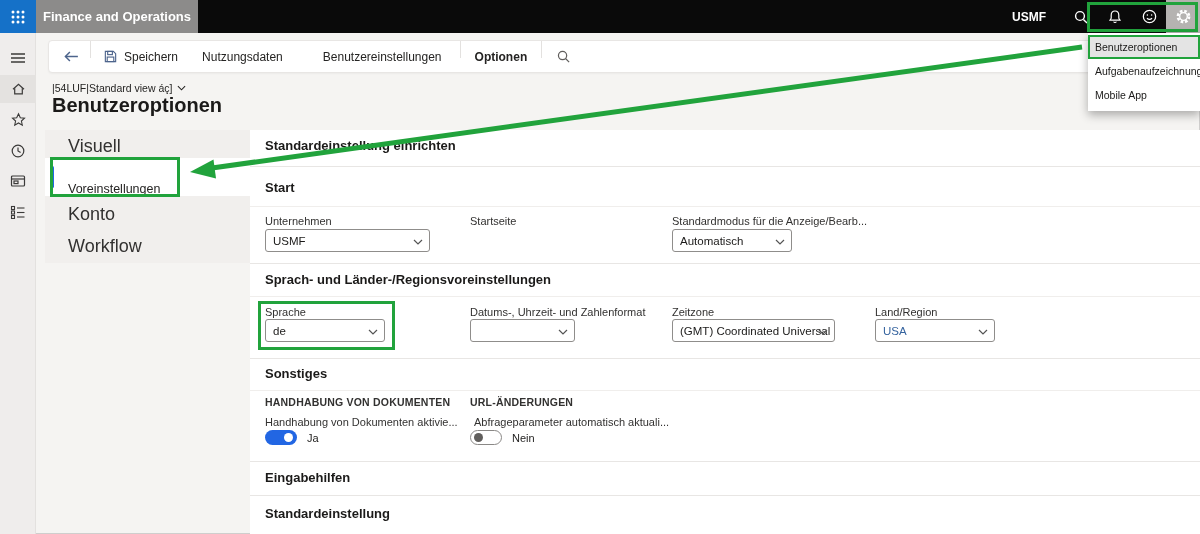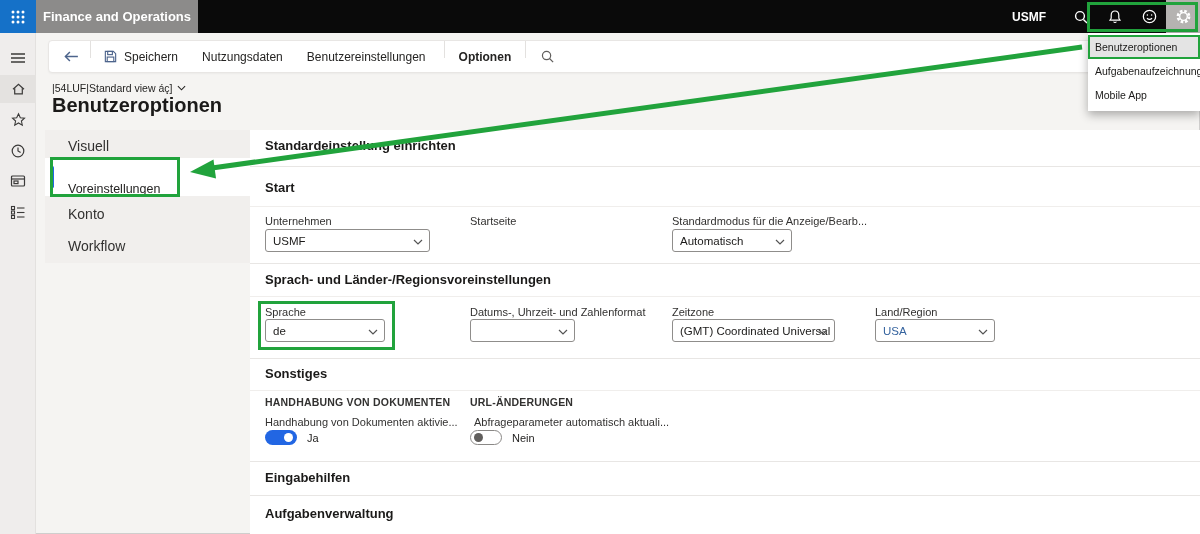--- a/index.html
+++ b/index.html
@@ -39,21 +39,21 @@
   .cmd-div{width:1px;height:17px;background:#e3e1df;}
   .bold{font-weight:700;}
 
   
   .caption{position:absolute;left:52px;top:82px;font-size:10.5px;color:#252423;display:flex;
            align-items:center;gap:5px;cursor:pointer;z-index:4;}
   .h1{position:absolute;left:52px;top:94px;font-size:20px;font-weight:700;color:#1b1a19;z-index:4;}
 
   
   .leftnav{position:absolute;left:45px;top:130px;width:205px;height:133px;background:#f1efed;z-index:4;}
-  .nav-item{position:absolute;left:0;width:205px;height:24px;font-size:14px;color:#323130;
+  .nav-item{position:absolute;left:0;width:205px;height:24px;font-size:18px;color:#323130;
             padding-left:23px;display:flex;align-items:center;cursor:pointer;}
   .nav-sel{position:absolute;left:0;top:28px;width:205px;height:38px;background:#fff;
            display:flex;align-items:flex-end;padding-left:23px;font-size:12.5px;color:#252423;cursor:pointer;}
   .selbar{position:absolute;left:6px;top:8px;width:3px;height:22px;background:#2266e3;border-radius:2px;}
 
   
   .panel{position:absolute;left:250px;top:130px;width:950px;height:404px;background:#fff;z-index:3;}
   .sec-title{position:absolute;left:15px;font-size:13px;font-weight:700;color:#1b1a19;cursor:pointer;white-space:nowrap;}
   .hr{position:absolute;left:0;width:950px;border-top:1px solid #e8e6e4;}
   .hr.faint{border-top:1px solid #f0eeec;}
@@ -190,21 +190,21 @@
     <div class="cmd-div"></div>
     <div class="cmd-btn" style="margin-left:12px">
       <svg width="15" height="15" viewBox="0 0 16 16" fill="none" stroke="#4d648c" stroke-width="1.2">
         <path d="M2.5 2.5 H11 L13.5 5 V13.5 H2.5 Z"></path>
           <rect x="5" y="2.6" width="5" height="3.4"></rect>
           <rect x="4.5" y="8.6" width="7" height="4.8"></rect>
       </svg>
       <span>Speichern</span>
     </div>
     <div class="cmd-btn" style="margin-left:24px">Nutzungsdaten</div>
-    <div class="cmd-btn" style="margin-left:24px">Benutzereinstellungen</div>
+    <div class="cmd-btn" style="margin-left:40px">Benutzereinstellungen</div>
     <div class="cmd-div" style="margin-left:18px"></div>
     <div class="cmd-btn bold" style="margin:0 14px">Optionen</div>
     <div class="cmd-div"></div>
     <div class="cmd-btn" style="margin-left:14px">
       <svg width="15" height="15" viewBox="0 0 16 16" fill="none" stroke="#605e5c" stroke-width="1.3">
         <circle cx="7" cy="7" r="4.4"></circle>
           <line x1="10.4" y1="10.4" x2="14" y2="14"></line>
       </svg>
     </div>
   </div>
@@ -301,21 +301,21 @@
     <div class="togglerow" style="left:220px;top:300px">
       <div class="toggle off">
           <span class="knob"></span>
         </div>
       <span class="tglbl">Nein</span>
     </div>
 
     <div class="hr" style="top:331px"></div>
     <div class="sec-title" style="top:340px">Eingabehilfen</div>
     <div class="hr" style="top:365px"></div>
-    <div class="sec-title" style="top:376px">Aufgabenverwaltung</div>
+    <div class="sec-title" style="top:376px">Standardeinstellung</div>
   </main>
 
   <div class="anno" style="left:1087px;top:2px;width:111px;height:30px"></div>
   <div class="anno" style="left:50px;top:157px;width:130px;height:40px"></div>
   <div class="anno" style="left:258px;top:301px;width:137px;height:49px"></div>
 
   <svg class="arrow-overlay" viewBox="0 0 1200 534">
     <line x1="1082" y1="47" x2="212" y2="168" stroke="#21a33c" stroke-width="5"></line>
     <polygon points="190,172 213.5,159.5 216,178.5" fill="#21a33c"></polygon>
   </svg>

